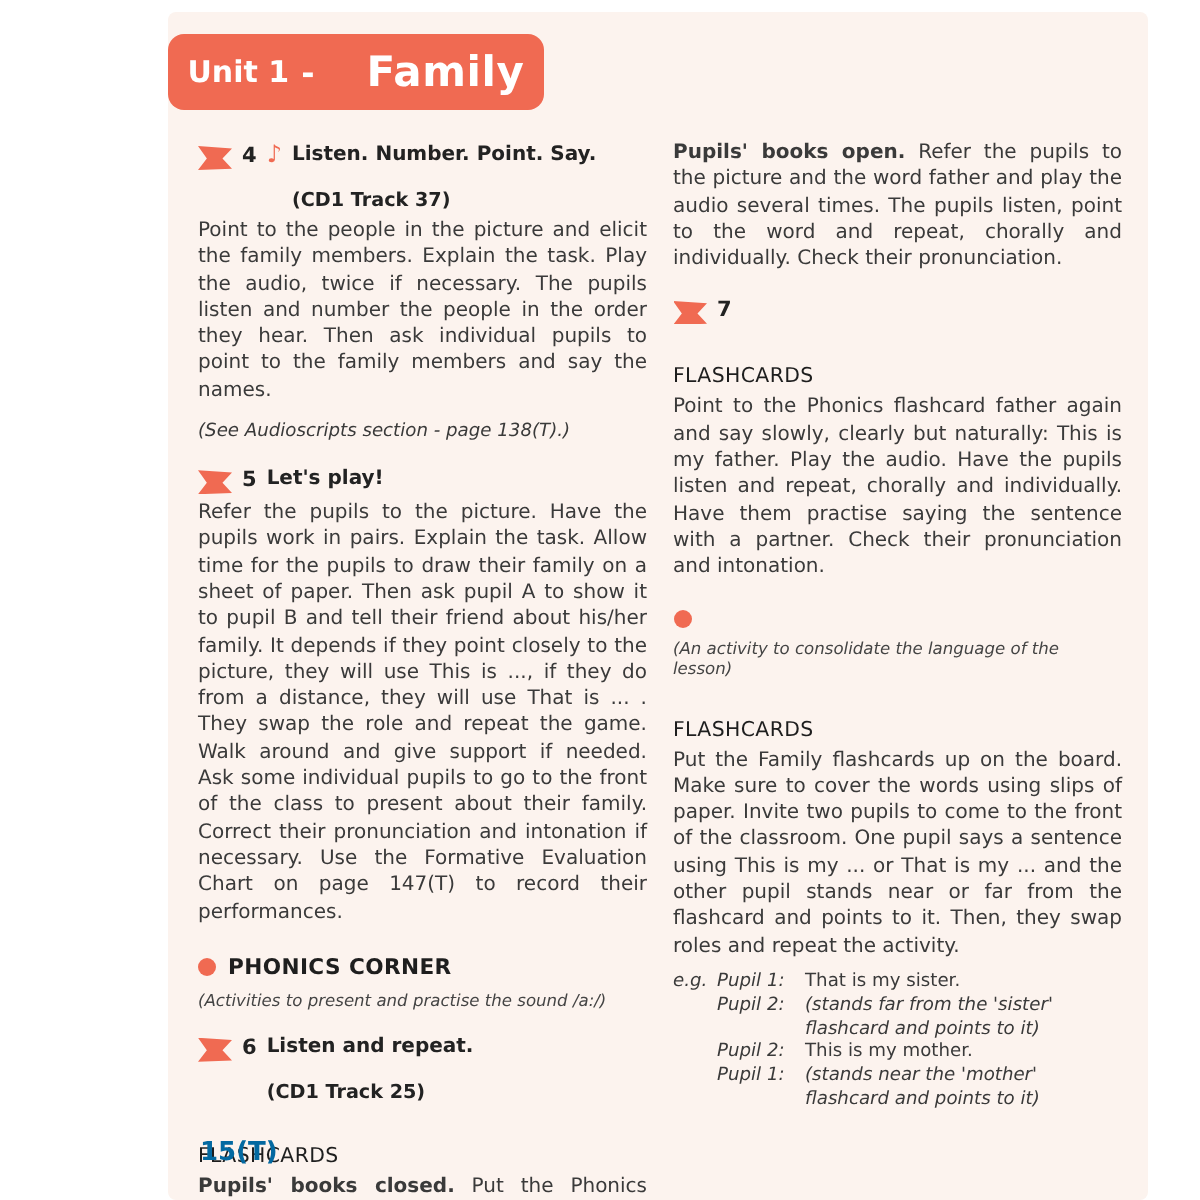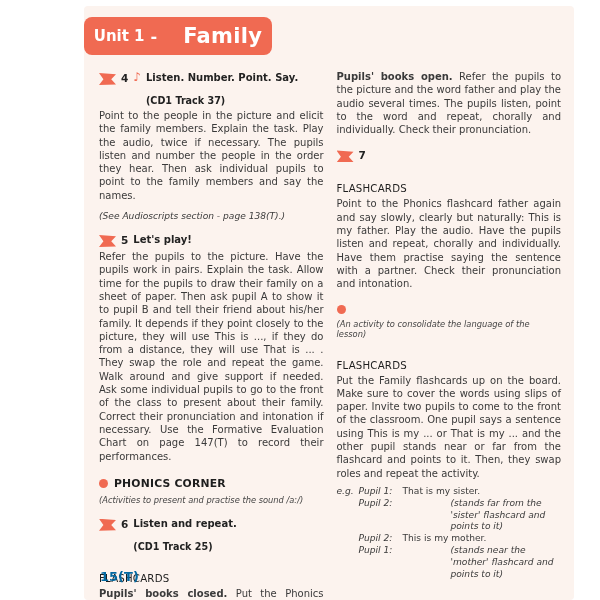--- a/index.html
+++ b/index.html
@@ -57,21 +57,21 @@
   .bullet { flex:0 0 auto; width:9px; height:9px; border-radius:50%; background:#f06a52; }
   .section-sub { font-style:italic; font-size:8.3px; color:#444; margin-top:5px; }
 
   .flashcards { font-weight:normal; font-size:10.2px; color:#1e1e1e; margin-top:21px; letter-spacing:0.2px; }
 
   .dialogue { margin-top:6px; font-size:9.1px; color:#3a3a3a; }
   .dlg-row { display:flex; align-items:flex-start; line-height:1.3; }
   .dlg-prefix { flex:0 0 22px; font-style:italic; }
   .dlg-speaker { flex:0 0 44px; font-style:italic; }
   .dlg-text { flex:1; }
-  .dlg-text.it { font-style:italic;margin-left:48px; }
+  .dlg-text.it { font-style:italic; }
 
   .page-number {
     position:absolute; left:16px; bottom:16px;
     font-size:13px; font-weight:bold; color:#0369a1;
   }
 </style>
 </head>
 <body>
 
 <div class="sheet">

